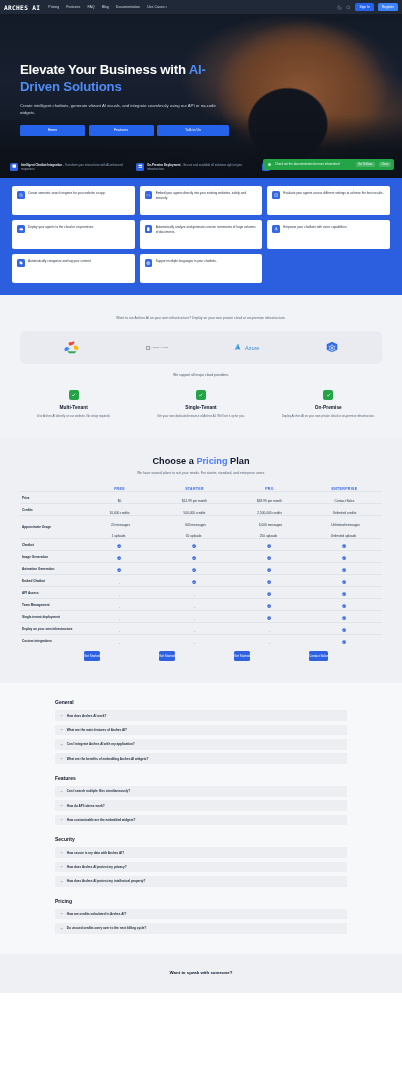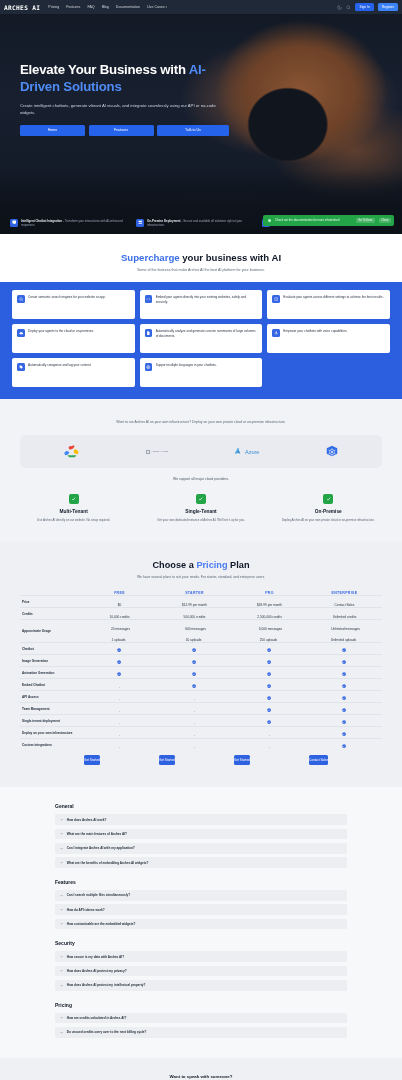--- a/index.html
+++ b/index.html
@@ -27,21 +27,21 @@
   .nav-right { margin-left:auto; display:flex; align-items:center; gap:4px; }
   .nav-ic { width:5px; height:5px; color:#93a3b8; display:block; }
   .btn-signin, .btn-register {
     background:#2563eb; color:#fff; font-size:3.3px; border-radius:1.5px;
     padding:1.6px 4px; white-space:nowrap; border:none;
   }
   .btn-register { background:#3b82f6; }
 
   
   .hero {
-    height:220px; position:relative; overflow:hidden;
+    height:164px; position:relative; overflow:hidden;
     background:
       radial-gradient(ellipse 160px 90px at 72% 38%, rgba(150,92,60,.85), rgba(80,48,34,0) 68%),
       radial-gradient(ellipse 120px 70px at 88% 62%, rgba(118,74,48,.75), rgba(60,38,28,0) 70%),
       radial-gradient(ellipse 200px 60px at 55% 100%, rgba(38,46,62,.9), rgba(20,24,34,0) 75%),
       linear-gradient(180deg,#131a26 0%,#182030 40%,#0f1620 100%);
   }
   .hero-arch {
     position:absolute; right:-10px; top:6px; width:230px; height:180px;
     background:
       radial-gradient(ellipse 70px 64px at 46% 58%, #11151d 0%, #11151d 55%, rgba(17,21,29,0) 58%),
@@ -259,24 +259,20 @@
     </div>
 
     <div class="toast">
       <span class="toast-dot"></span>
       <span class="toast-tx">Check out the documentation for more information!</span>
       <button class="toast-b">Go To Docs</button>
       <button class="toast-b">Close</button>
     </div>
   </div>
 
-  <div class="sc-head">
-    <div class="sc-title"><span class="hl">Supercharge</span><span> your business with AI</span></div>
-    <div class="sc-sub">Some of the features that make Arches AI the best AI platform for your business.</div>
-  </div>
   <div class="sc-band">
     <div class="sc-grid">
       <div class="sc-card">
           <span class="sc-ic">
             <svg viewBox="0 0 24 24" fill="none" stroke="#fff" stroke-width="2.5">
               <circle cx="11" cy="11" r="7"></circle>
               <path d="M20 20l-3.5-3.5"></path>
             </svg>
           </span>
           <span class="sc-tx">Create semantic search engines for your website or app.</span>

